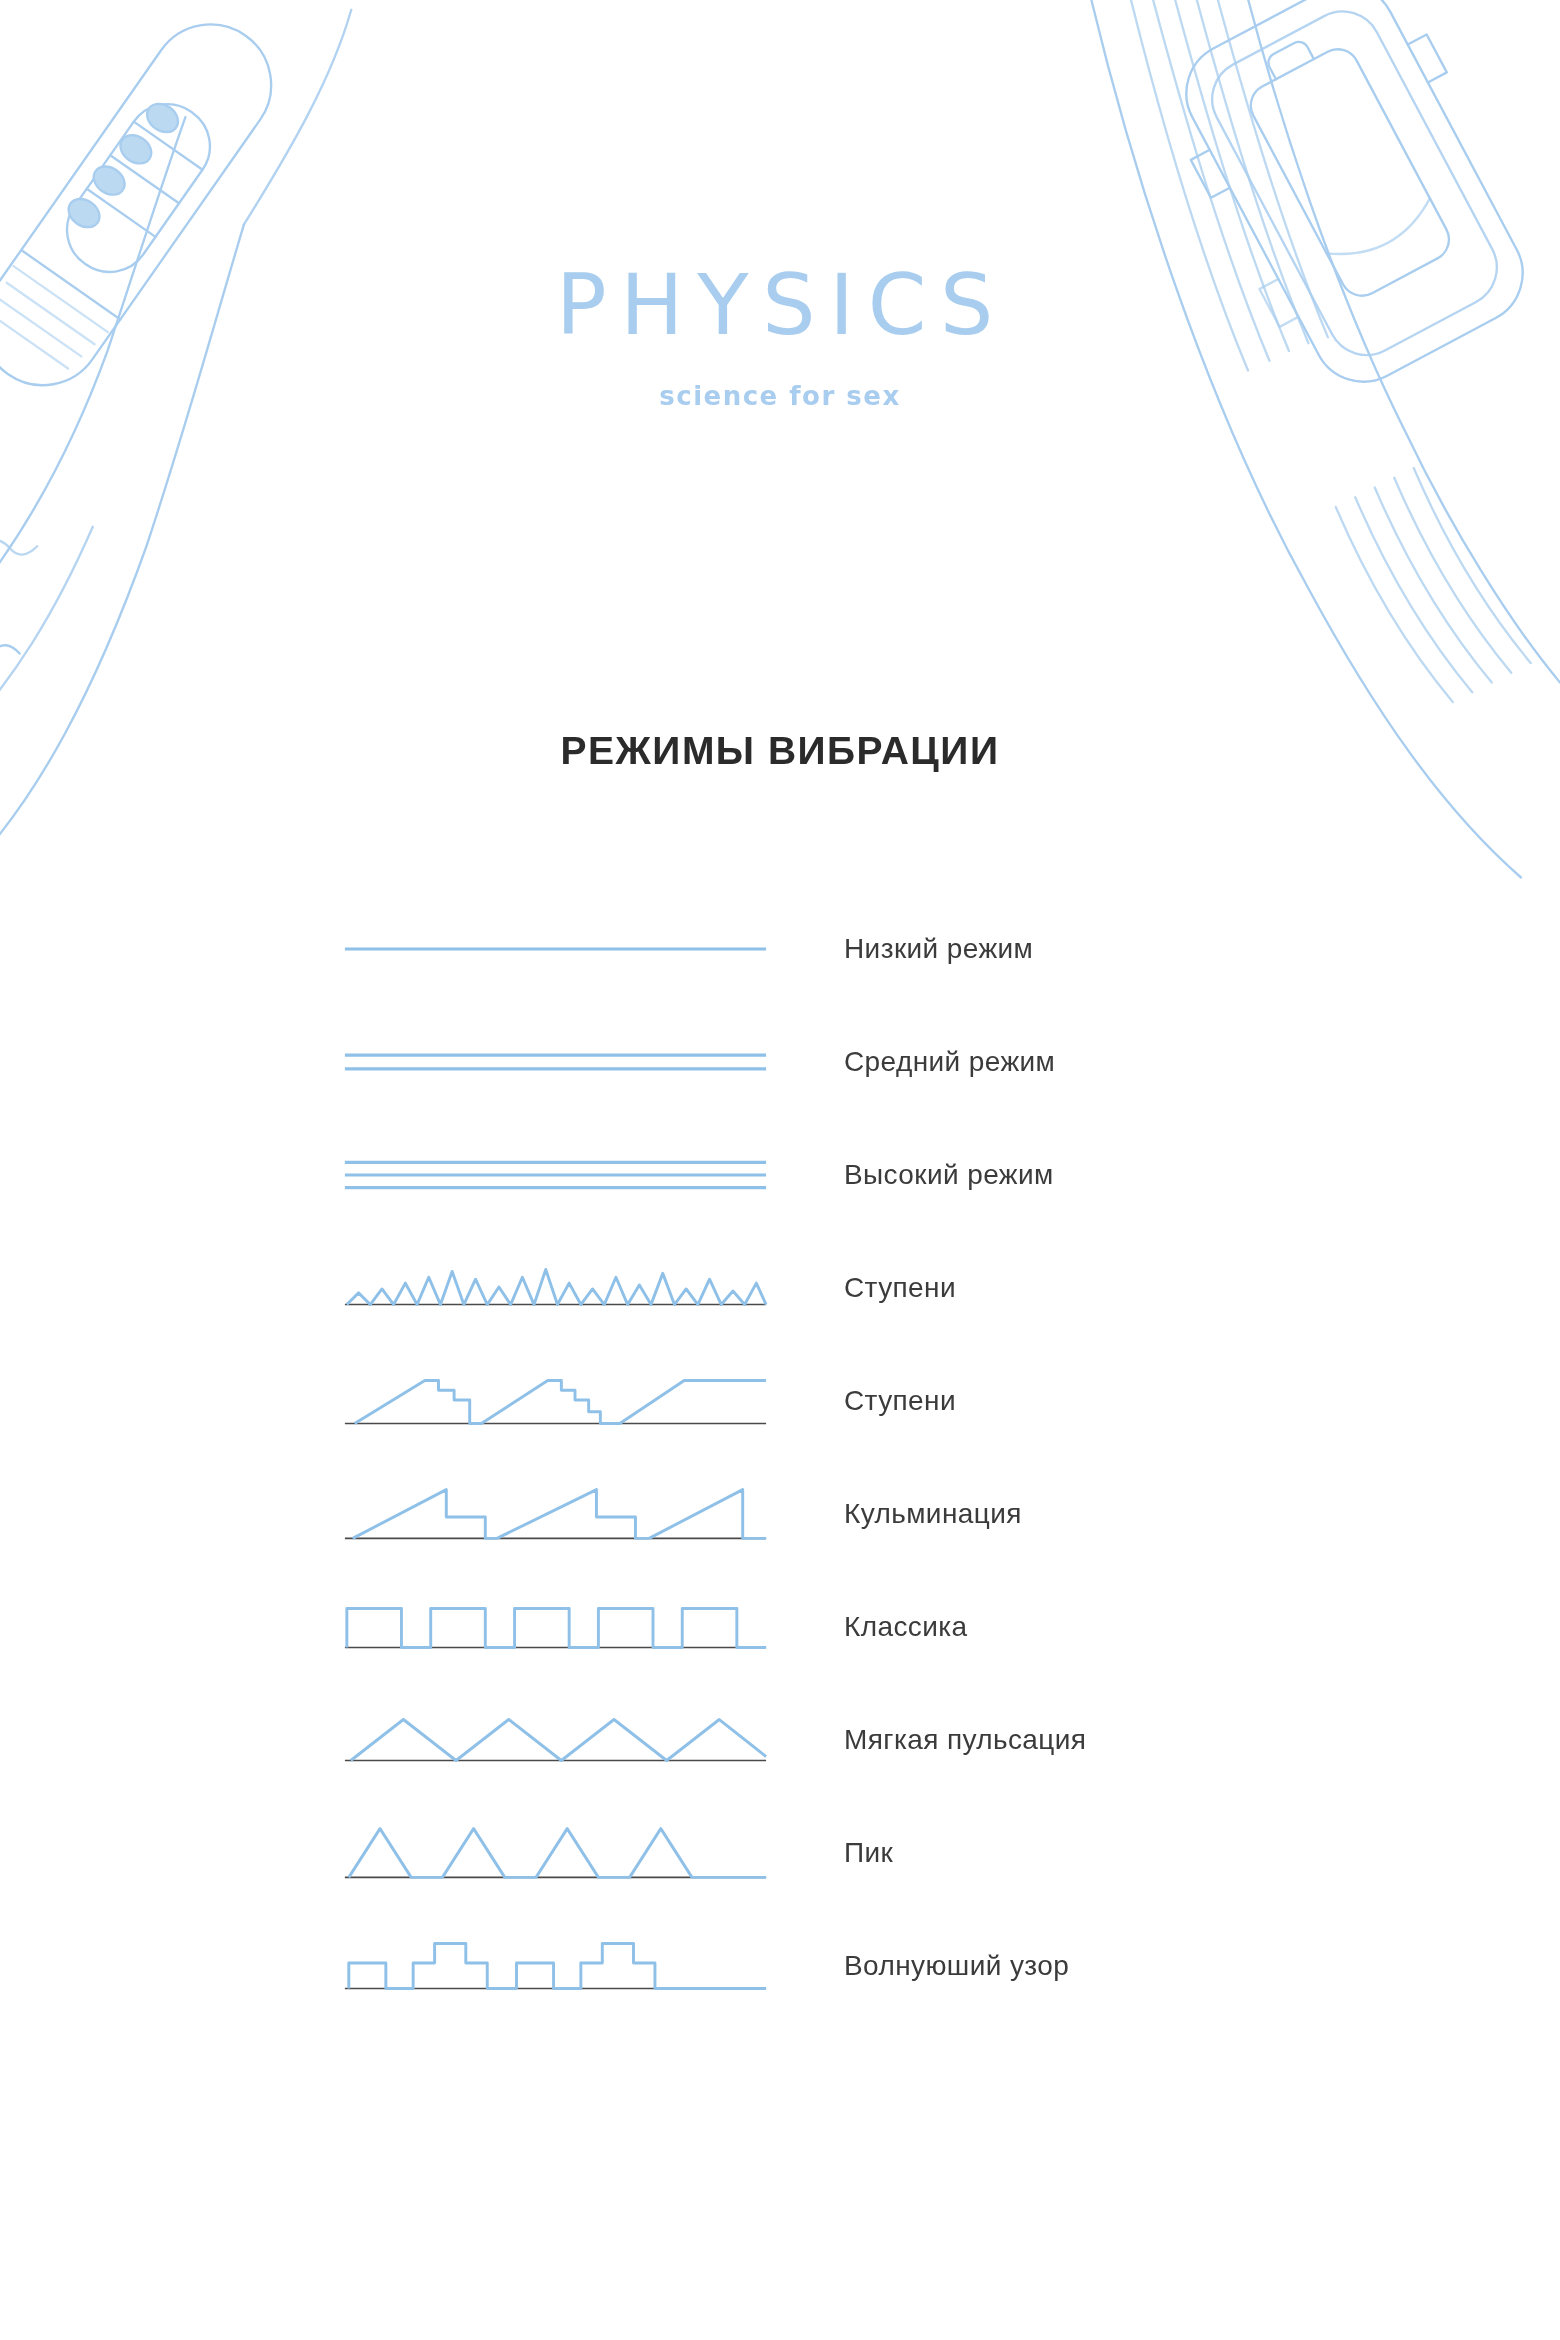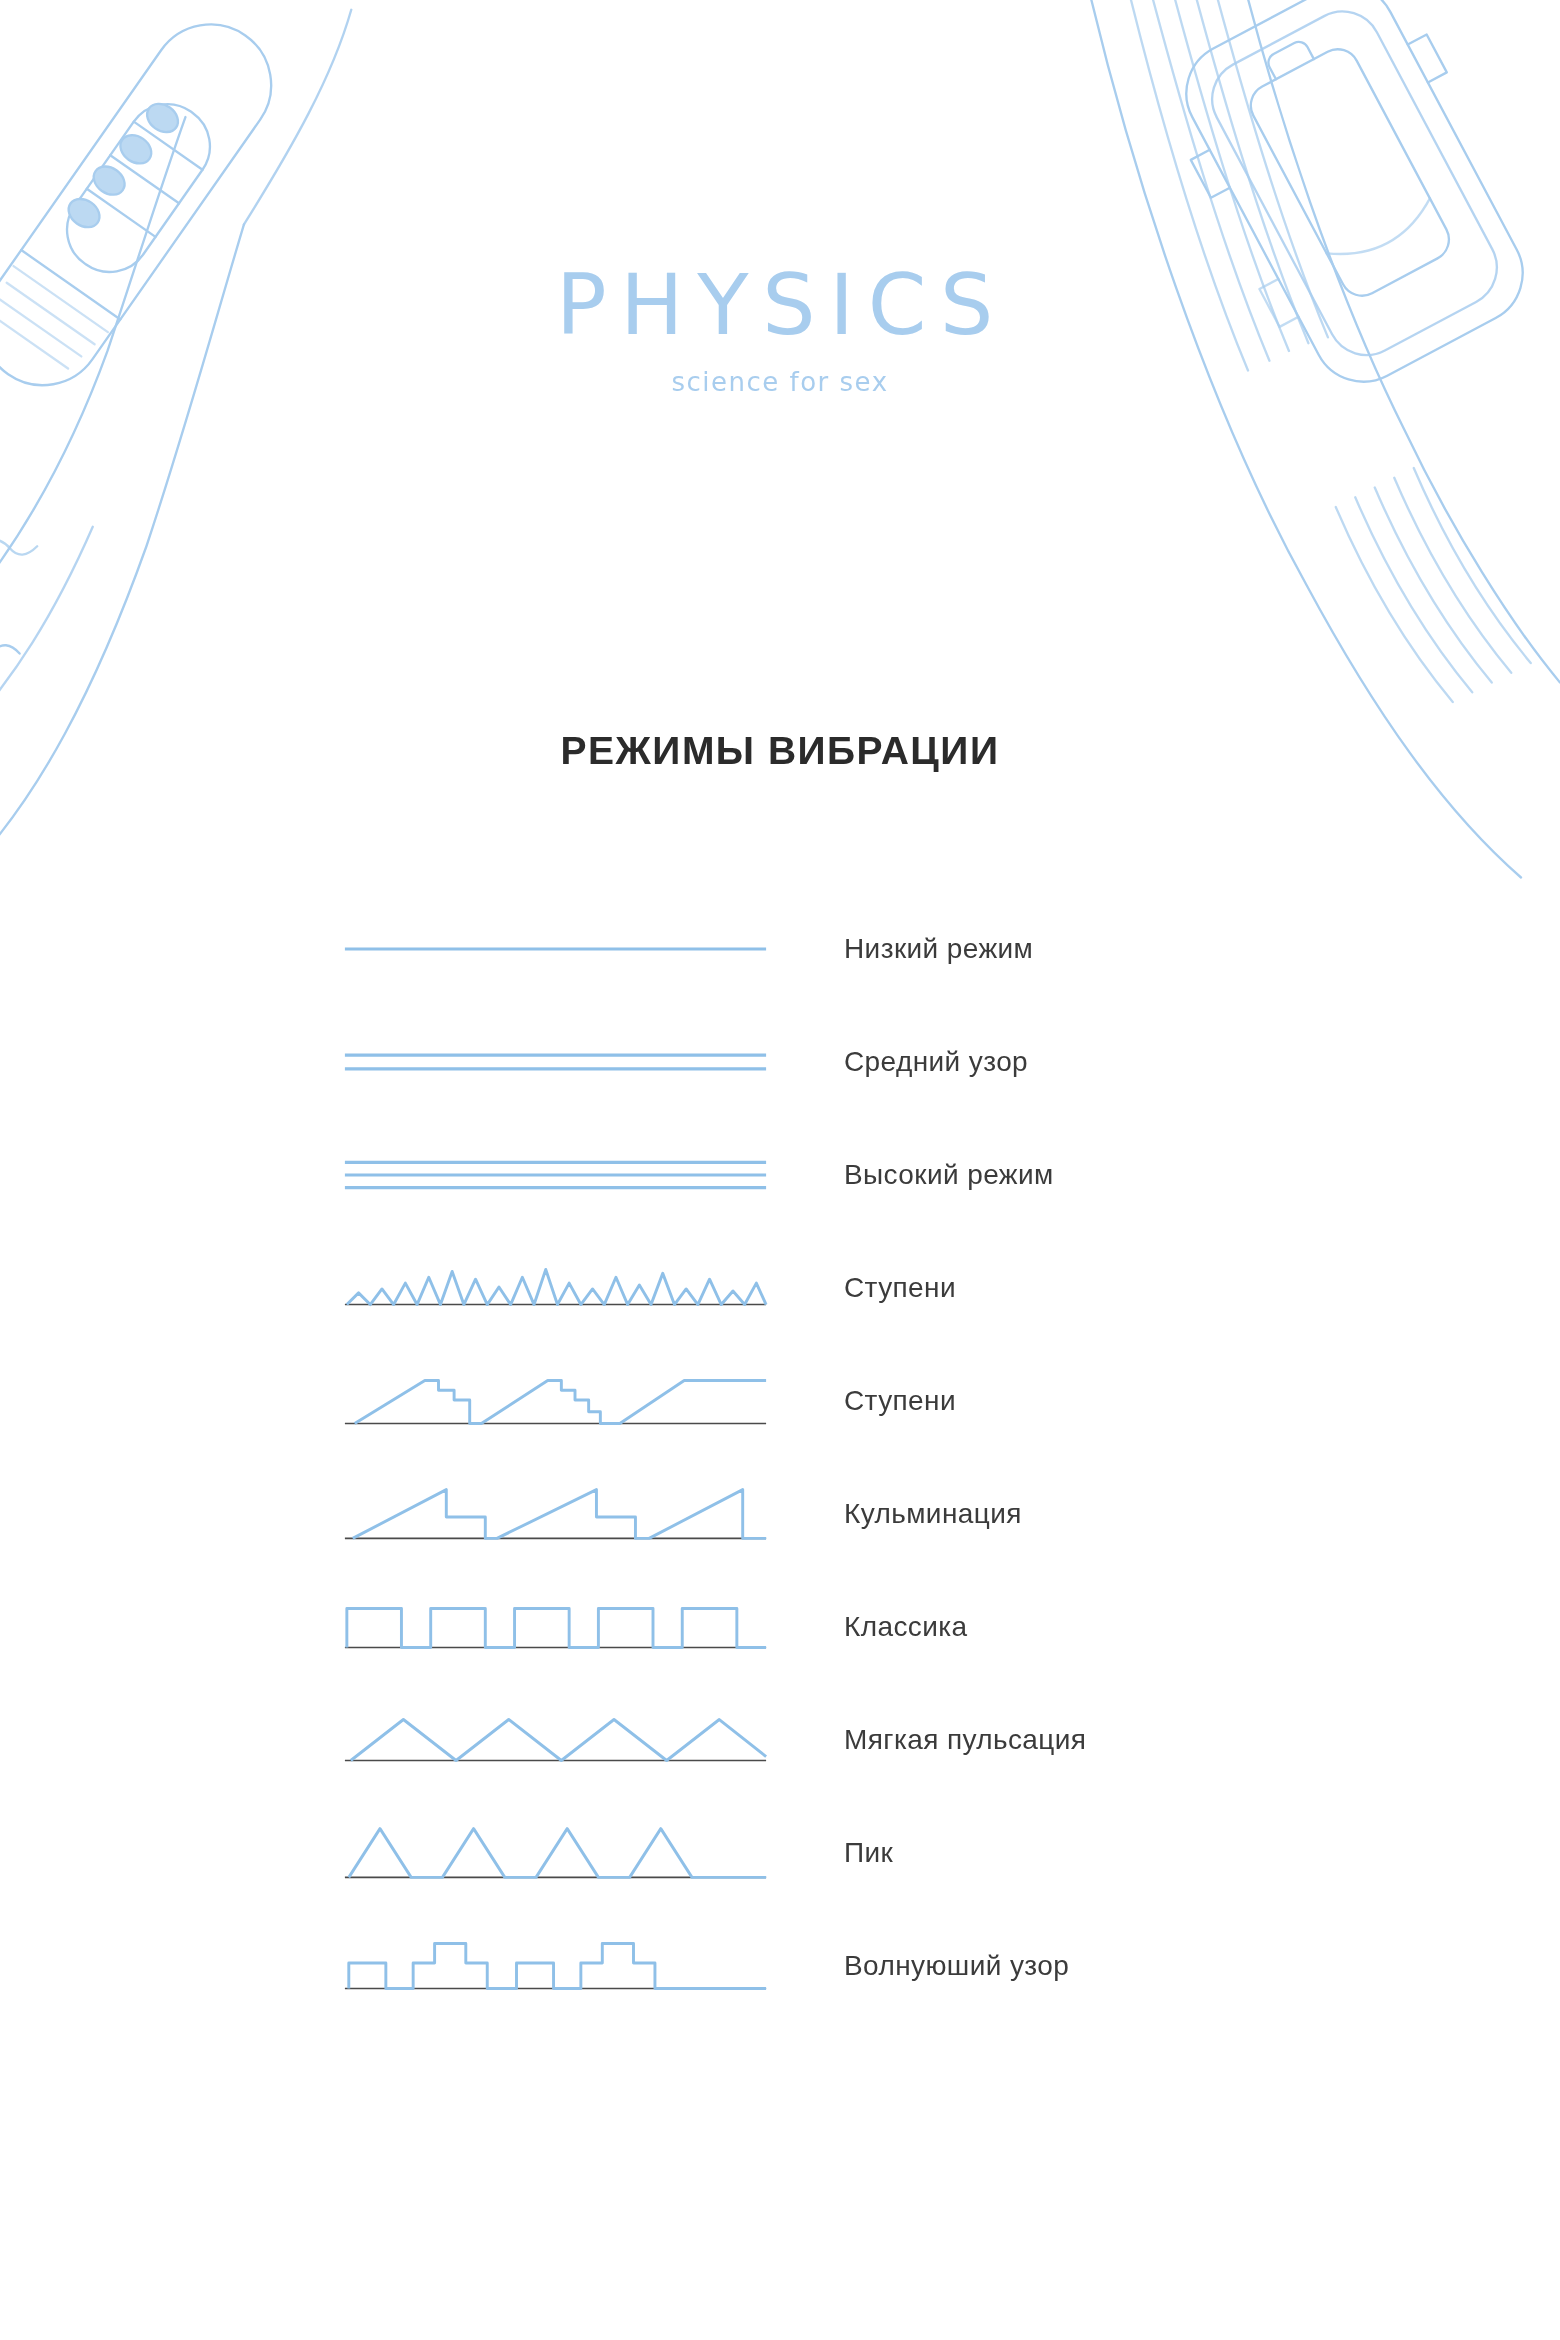--- a/index.html
+++ b/index.html
@@ -50,26 +50,26 @@
   .brand-name {
     font-family: "DejaVu Sans", sans-serif;
     font-size: 84px;
     letter-spacing: 13.7px;
     color: #a8cdee;
     font-weight: 400;
     line-height: 1;
     padding-left: 3px;
   }
   .brand-tag {
-    margin-top: 20px;
+    margin-top: 34px;
     font-family: "DejaVu Sans", sans-serif;
     font-size: 26px;
     letter-spacing: 1.5px;
     color: #a8cdee;
-    font-weight: 400;
+    font-weight: 700;
   }
 
   
   .title {
     position: absolute;
     top: 729px;
     left: 0;
     width: 100%;
     text-align: center;
     font-size: 39px;
@@ -193,21 +193,21 @@
       <svg class="mode-wave" viewBox="0 0 440 90">
         <path d="M4 45 L436 45" fill="none" stroke="#8fc0e8" stroke-width="3.2"></path>
       </svg>
       <span class="mode-label">Низкий режим</span>
     </div>
 
     <div class="mode-row">
       <svg class="mode-wave" viewBox="0 0 440 90">
         <path d="M4 38 L436 38 M4 52 L436 52" fill="none" stroke="#8fc0e8" stroke-width="3.2"></path>
       </svg>
-      <span class="mode-label">Средний узор</span>
+      <span class="mode-label">Средний режим</span>
     </div>
 
     <div class="mode-row">
       <svg class="mode-wave" viewBox="0 0 440 90">
         <path d="M4 32 L436 32 M4 45 L436 45 M4 58 L436 58" fill="none" stroke="#8fc0e8" stroke-width="3.2"></path>
       </svg>
       <span class="mode-label">Высокий режим</span>
     </div>
 
     <div class="mode-row">

